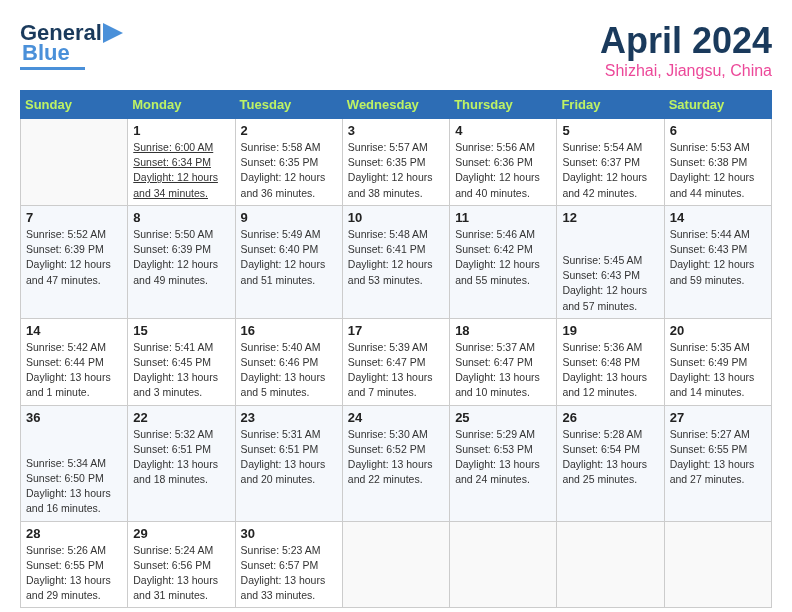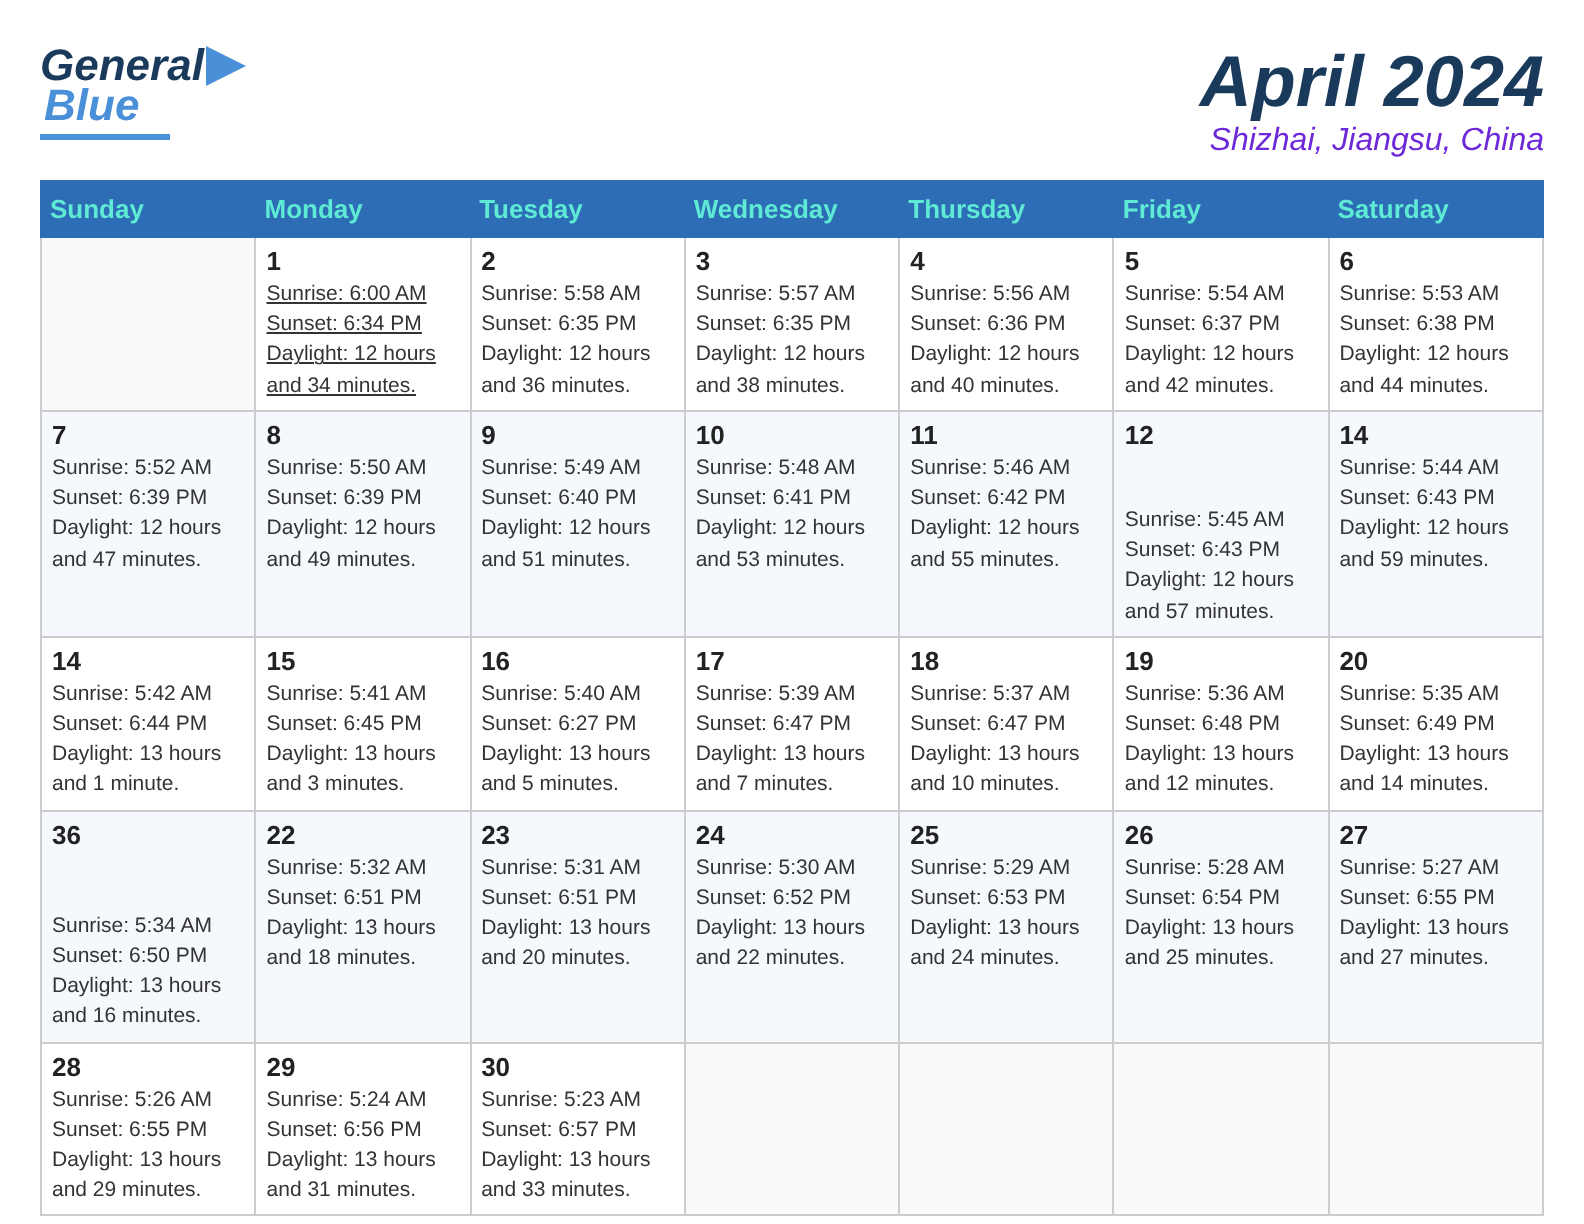--- a/index.html
+++ b/index.html
@@ -8,47 +8,46 @@
       background: #fff;
       width: 792px;
       min-height: 612px;
       padding: 20px;
     }
     .header {
       display: flex;
       justify-content: space-between;
       align-items: flex-start;
       margin-bottom: 10px;
-      font-style: italic;
     }
     .logo {
       display: flex;
       flex-direction: column;
       align-items: flex-start;
     }
     .title-block {
       text-align: right;
     }
     .main-title {
       font-size: 36px;
       font-weight: bold;
       color: #1a3a5c;
     }
     .subtitle {
       font-size: 16px;
-      color: #6d28d9;
+      color: #ec4899;
     }
     table {
       width: 100%;
       border-collapse: collapse;
       font-size: 11px;
     }
     thead tr th {
       background: #2d6db5;
-      color: #5eead4;
+      color: #bef264;
       padding: 6px 4px;
       text-align: left;
       font-size: 13px;
       font-weight: bold;
       border: 1px solid #2d6db5;
     }
     tbody tr td {
       border: 1px solid #ccc;
       padding: 4px 5px;
       vertical-align: top;
@@ -214,21 +213,21 @@
         <td>
           <span class="day-number">15</span>
           <div class="day-info" style="white-space: pre-line;">Sunrise: 5:41 AM
 Sunset: 6:45 PM
 Daylight: 13 hours
 and 3 minutes.</div>
         </td>
         <td>
           <span class="day-number">16</span>
           <div class="day-info" style="white-space: pre-line;">Sunrise: 5:40 AM
-Sunset: 6:27 PM
+Sunset: 6:46 PM
 Daylight: 13 hours
 and 5 minutes.</div>
         </td>
         <td>
           <span class="day-number">17</span>
           <div class="day-info" style="white-space: pre-line;">Sunrise: 5:39 AM
 Sunset: 6:47 PM
 Daylight: 13 hours
 and 7 minutes.</div>
         </td>

